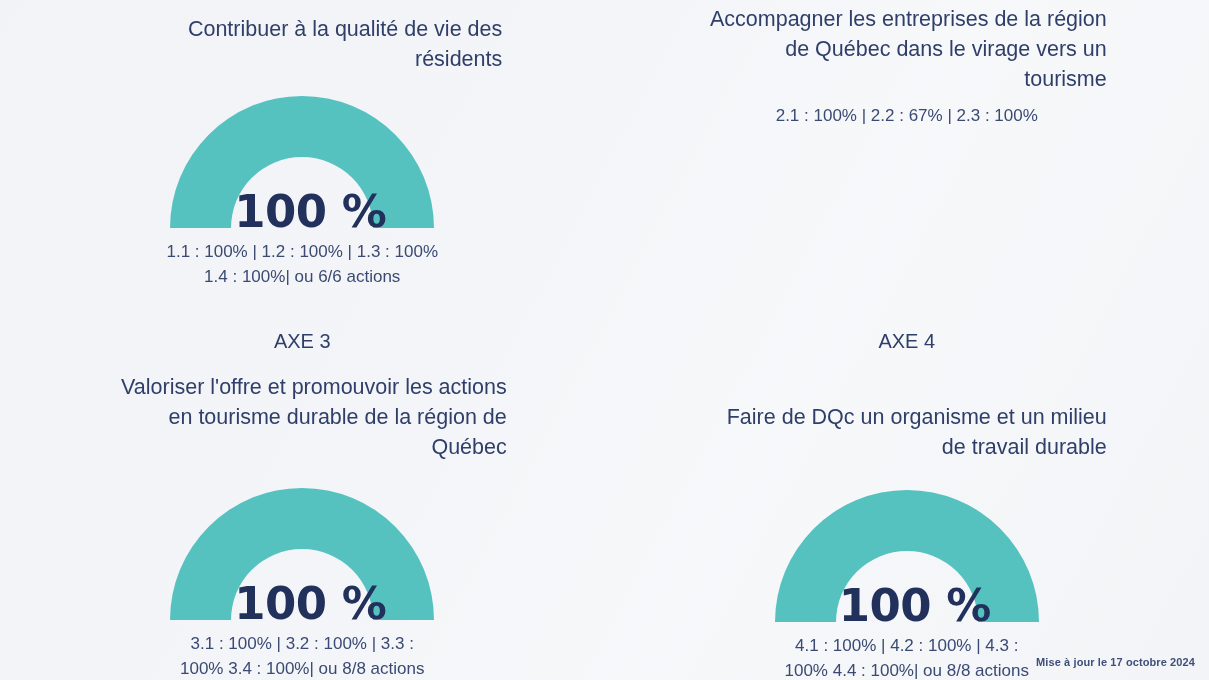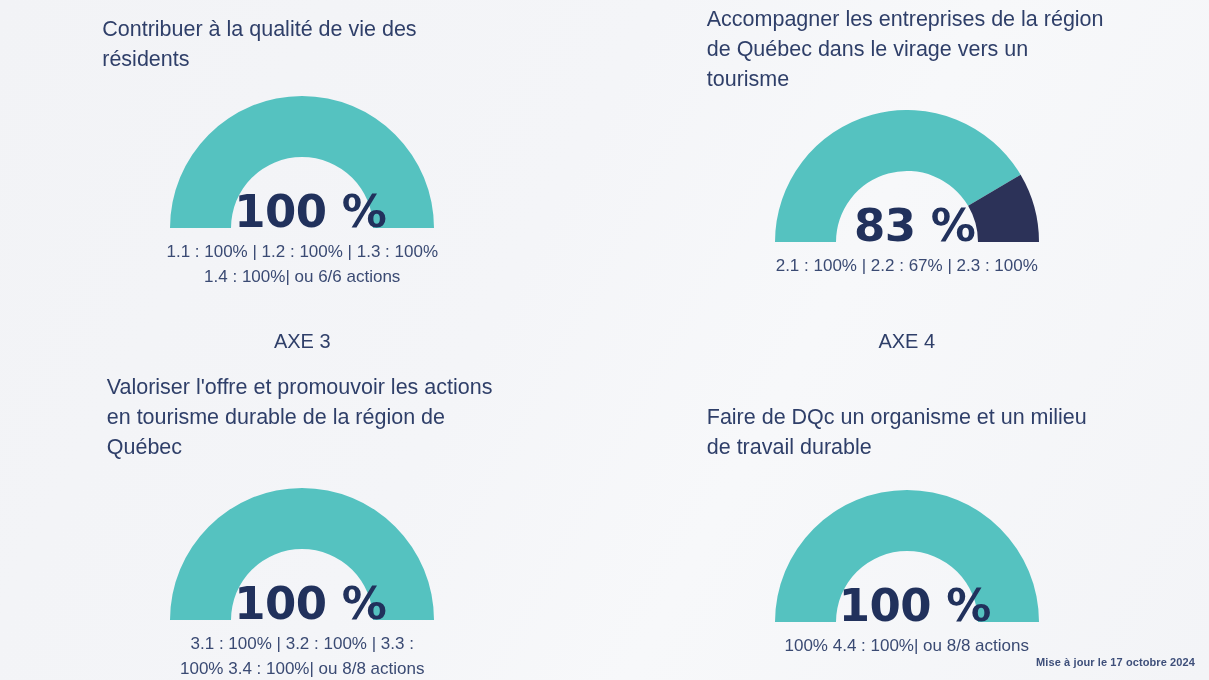--- a/index.html
+++ b/index.html
@@ -47,21 +47,21 @@
     line-height: 26px;
     color: #2f3f69;
     text-align: right;
     margin: 0;
     font-weight: 400;
   }
   .axe-title {
     font-size: 21.5px;
     line-height: 30px;
     color: #2f3f69;
-    text-align: left;
+    text-align: right;
     margin: 0;
     font-weight: 400;
     max-width: 400px;
   }
 
   .panel-tl .axe-title { margin-top: 14px; }
   .panel-tr .axe-title { margin-top: 4px; }
 
   .panel-bl .axe-label { margin-top: 18px; }
   .panel-bl .axe-title { margin-top: 18px; margin-left: 9px; }
@@ -143,27 +143,20 @@
 
     <div class="gauge-caption">
       <div>1.1 : 100% | 1.2 : 100% | 1.3 : 100%</div>
       <div>1.4 : 100%| ou 6/6 actions</div>
     </div>
   </section>
 
   <section class="panel panel-tr">
     <h2 class="axe-title">Accompagner les entreprises de la région de Québec dans le virage vers un tourisme</h2>
 
-    <div class="gauge-wrap">
-      <svg class="gauge-svg" viewBox="0 0 268 134">
-        <path class="gauge-arc-fill" d="M 2 132 A 132 132 0 0 1 247.6179475645206 64.80653312095102 L 195.11268391728 95.85805948172364 A 71 71 0 0 0 63 132 Z" fill="#55c2c0"></path>
-        <path class="gauge-arc-rest" d="M 247.6179475645206 64.80653312095102 A 132 132 0 0 1 266 131.99999999999997 L 205 132 A 71 71 0 0 0 195.11268391728 95.85805948172364 Z" fill="#2c3258"></path>
-      </svg>
-      <div class="gauge-value">83 %</div>
-    </div>
 
     <div class="gauge-caption">
       <div>2.1 : 100% | 2.2 : 67% | 2.3 : 100%</div>
     </div>
   </section>
 
   <section class="panel panel-bl">
     <div class="axe-label">AXE 3</div>
     <h2 class="axe-title">Valoriser l'offre et promouvoir les actions en tourisme durable de la région de Québec</h2>
 
@@ -187,19 +180,20 @@
 
     <div class="gauge-wrap">
       <svg class="gauge-svg" viewBox="0 0 268 134">
         <path class="gauge-arc-fill" d="M 2 132 A 132 132 0 0 1 266 131.99999999999997 L 205 132 A 71 71 0 0 0 63 132 Z" fill="#55c2c0"></path>
         <path class="gauge-arc-rest" d="" fill="#2c3258"></path>
       </svg>
       <div class="gauge-value">100 %</div>
     </div>
 
     <div class="gauge-caption">
+      <div>4.1 : 100% | 4.2 : 100% | 4.3 :</div>
       <div>100% 4.4 : 100%| ou 8/8 actions</div>
     </div>
   </section>
 
 </div>
 
 <div class="footer-note">Mise à jour le 17 octobre 2024</div>
 
 </body></html>

